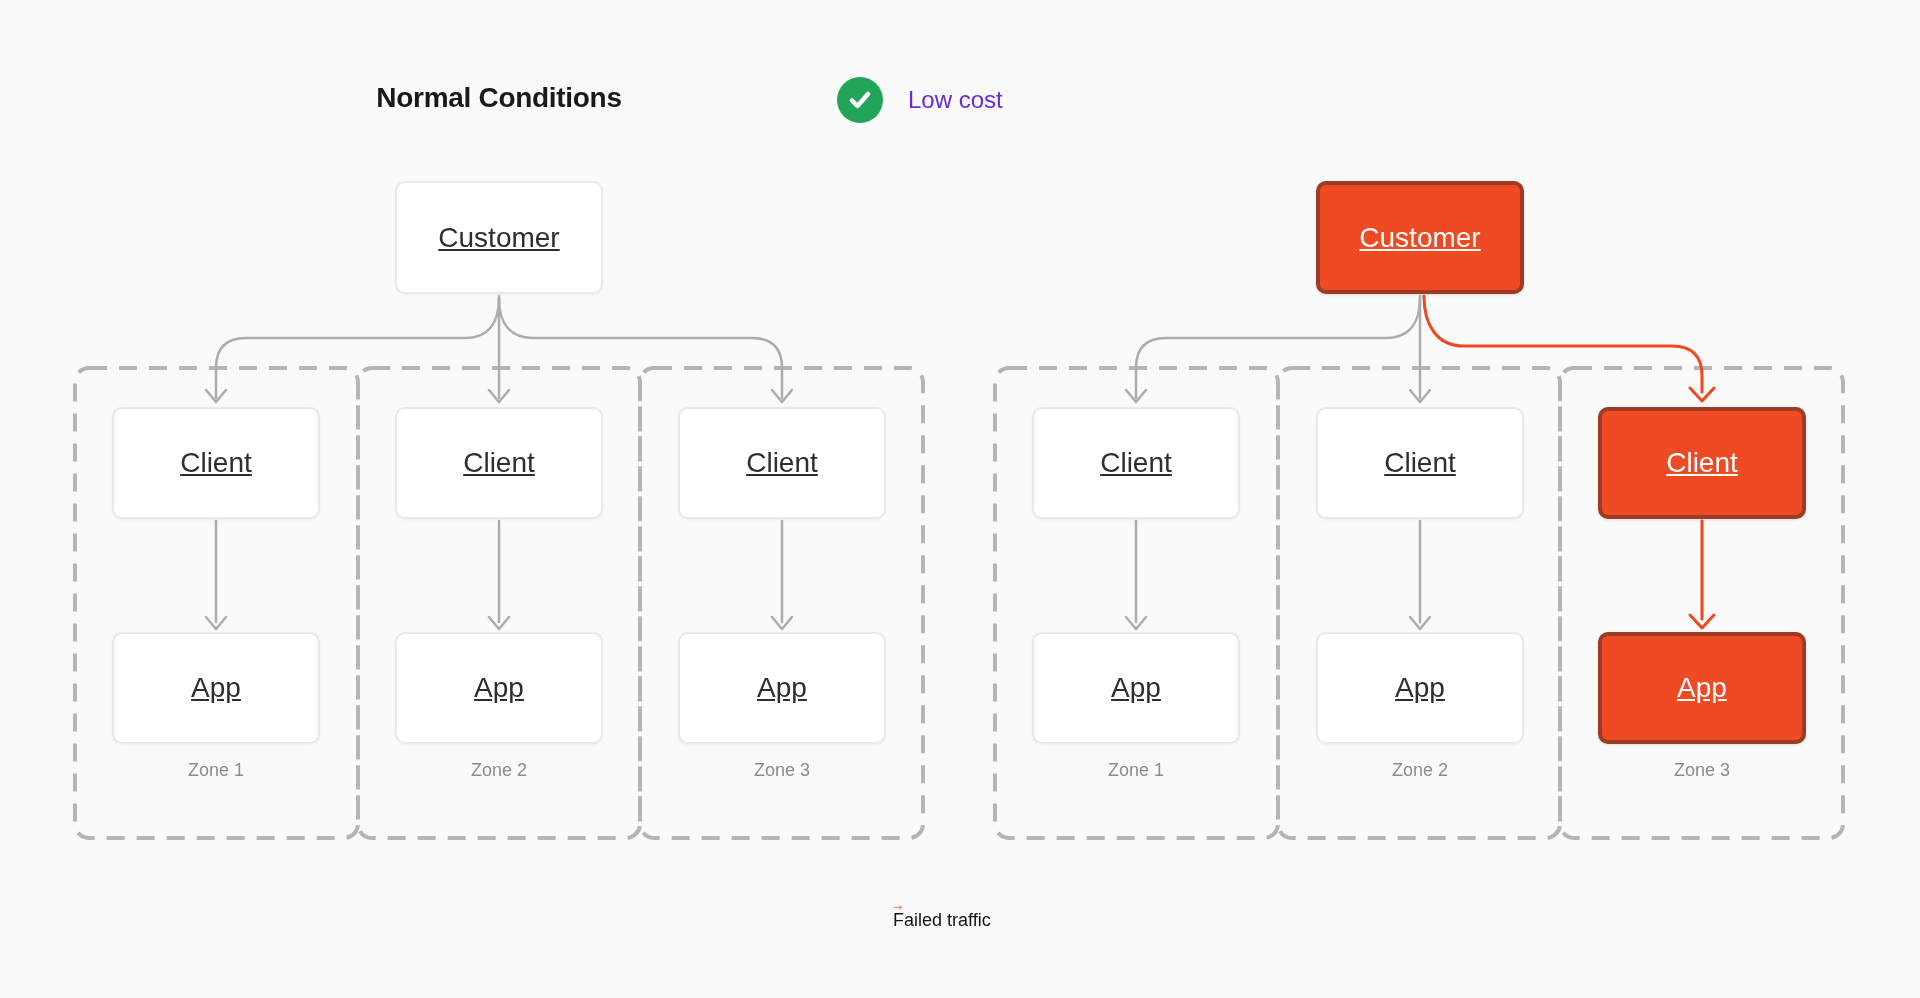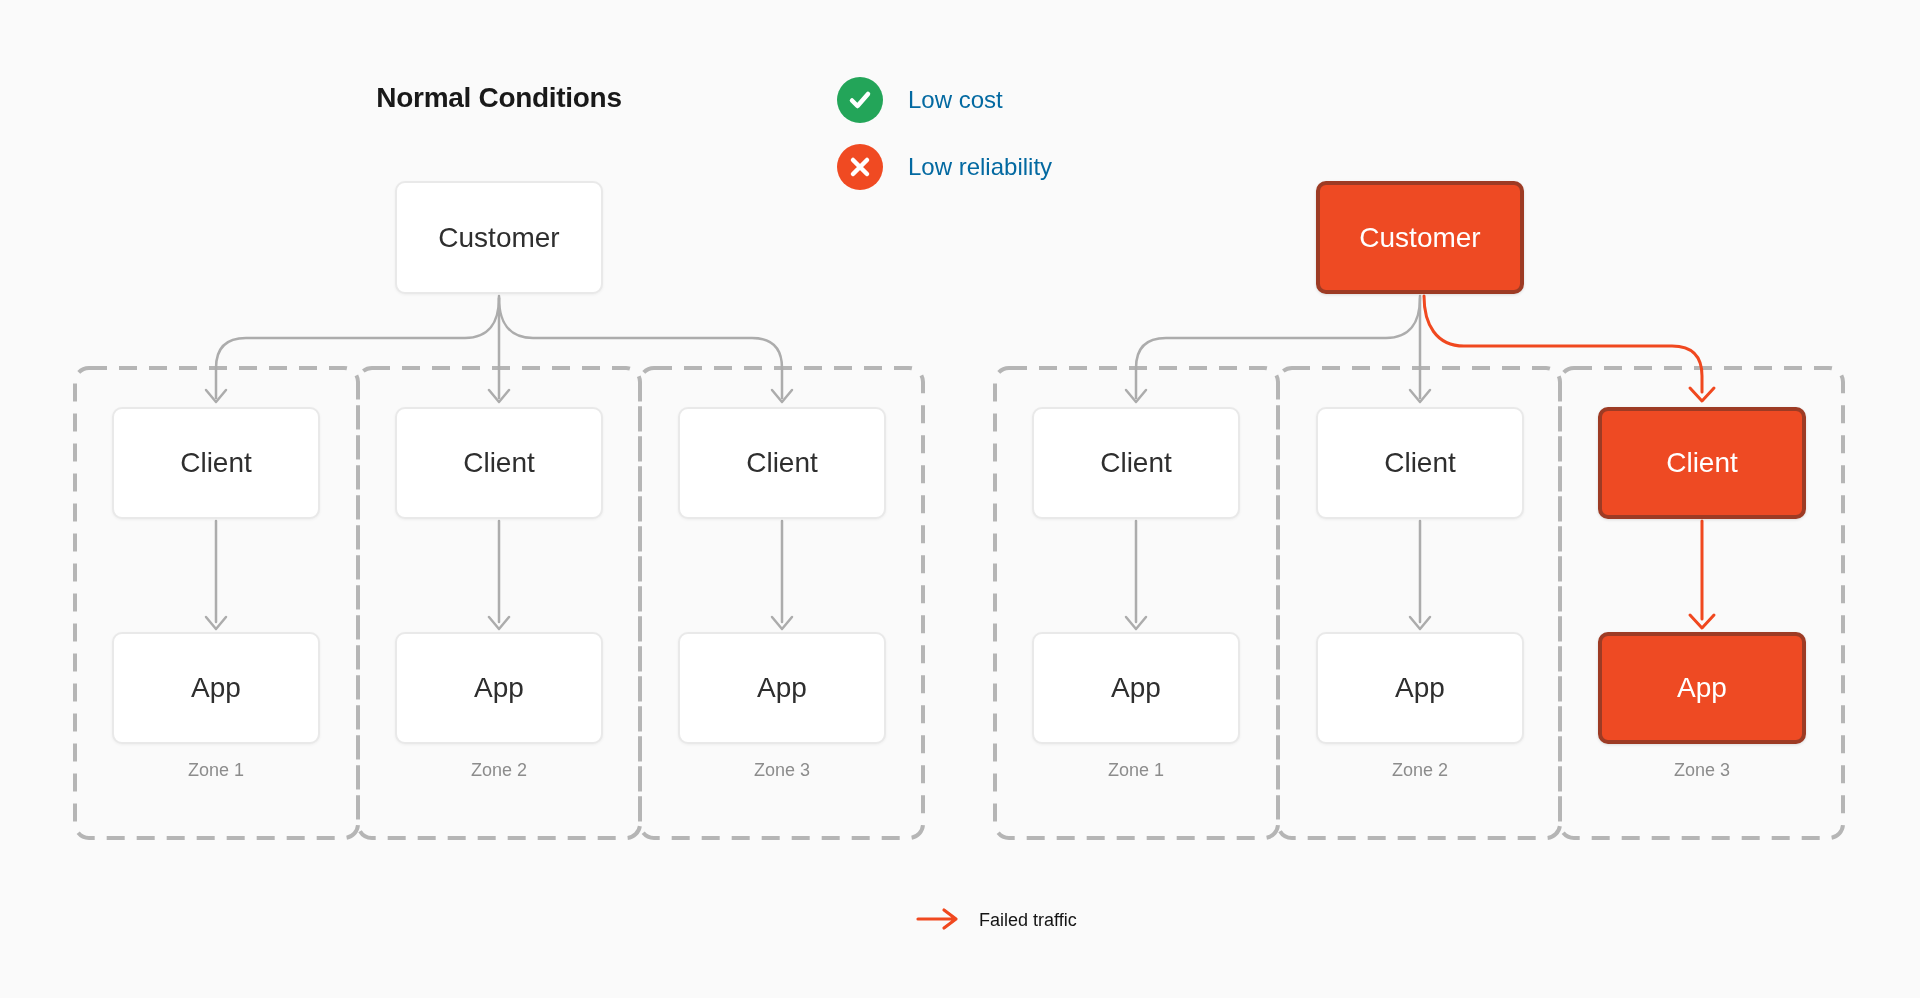--- a/index.html
+++ b/index.html
@@ -16,41 +16,42 @@
     width:500px;text-align:center;
     font-size:28px;font-weight:700;color:#191919;letter-spacing:-0.3px;
   }
   .node{
     position:absolute;width:208px;height:112px;
     box-sizing:border-box;
     background:#FFFFFF;border:2px solid #E9E9E9;border-radius:10px;
     display:flex;align-items:center;justify-content:center;
     font-size:28px;color:#2E2E2E;
     box-shadow:0 1px 3px rgba(0,0,0,0.05);
+    text-decoration:underline;
   }
   .node.failed{
     background:#EE4A23;border:4px solid #9D3B24;color:#FFFFFF;
     box-shadow:0 1px 3px rgba(0,0,0,0.12);
   }
   .zone-label{
     position:absolute;top:760px;width:200px;margin-left:-100px;
     text-align:center;font-size:18px;color:#8C8C8C;
   }
   .legend{position:absolute;left:837px;top:77px;}
   .legend-item{display:flex;align-items:center;height:46px;margin-bottom:21px;}
   .legend-icon{
     width:46px;height:46px;border-radius:50%;
     display:flex;align-items:center;justify-content:center;flex:0 0 46px;
   }
   .legend-icon.green{background:#23A559;}
   .legend-icon.red{background:#F04A22;}
-  .legend-label{margin-left:25px;font-size:24px;color:#0369a1;}
+  .legend-label{margin-left:25px;font-size:24px;color:#6d28d9;}
   .footer-legend{
-    position:absolute;left:915px;top:905px;height:26px;
-    display:flex;align-items:flex-end;
+    position:absolute;left:875px;top:905px;height:26px;
+    display:flex;align-items:flex-start;flex-direction:column;
   }
   .footer-label{margin-left:18px;font-size:18px;color:#141414;}
 </style>
 </head>
 <body>
 
 <div class="canvas">
 
   <svg class="layer" width="1920" height="998" viewBox="0 0 1920 998">
 
@@ -132,28 +133,20 @@
 
   <div class="legend">
     <div class="legend-item">
       <span class="legend-icon green">
         <svg width="28" height="28" viewBox="0 0 28 28" fill="none">
           <path d="M 6 14.5 L 11.5 20 L 22 8" stroke="#FFFFFF" stroke-width="4.5" stroke-linecap="round" stroke-linejoin="round"></path>
         </svg>
       </span>
       <span class="legend-label">Low cost</span>
     </div>
-    <div class="legend-item">
-      <span class="legend-icon red">
-        <svg width="28" height="28" viewBox="0 0 28 28" fill="none">
-          <path d="M 7 7 L 21 21 M 21 7 L 7 21" stroke="#FFFFFF" stroke-width="4.5" stroke-linecap="round" stroke-linejoin="round"></path>
-        </svg>
-      </span>
-      <span class="legend-label">Low reliability</span>
-    </div>
   </div>
 
   <div class="footer-legend">
     <svg width="46" height="24" viewBox="0 0 46 24" fill="none">
       <path d="M 3 12 L 39 12 M 29 3 L 41 12 L 29 21" stroke="#F0481F" stroke-width="3.2" stroke-linecap="round" stroke-linejoin="round"></path>
     </svg>
     <span class="footer-label">Failed traffic</span>
   </div>
 
 </div>

